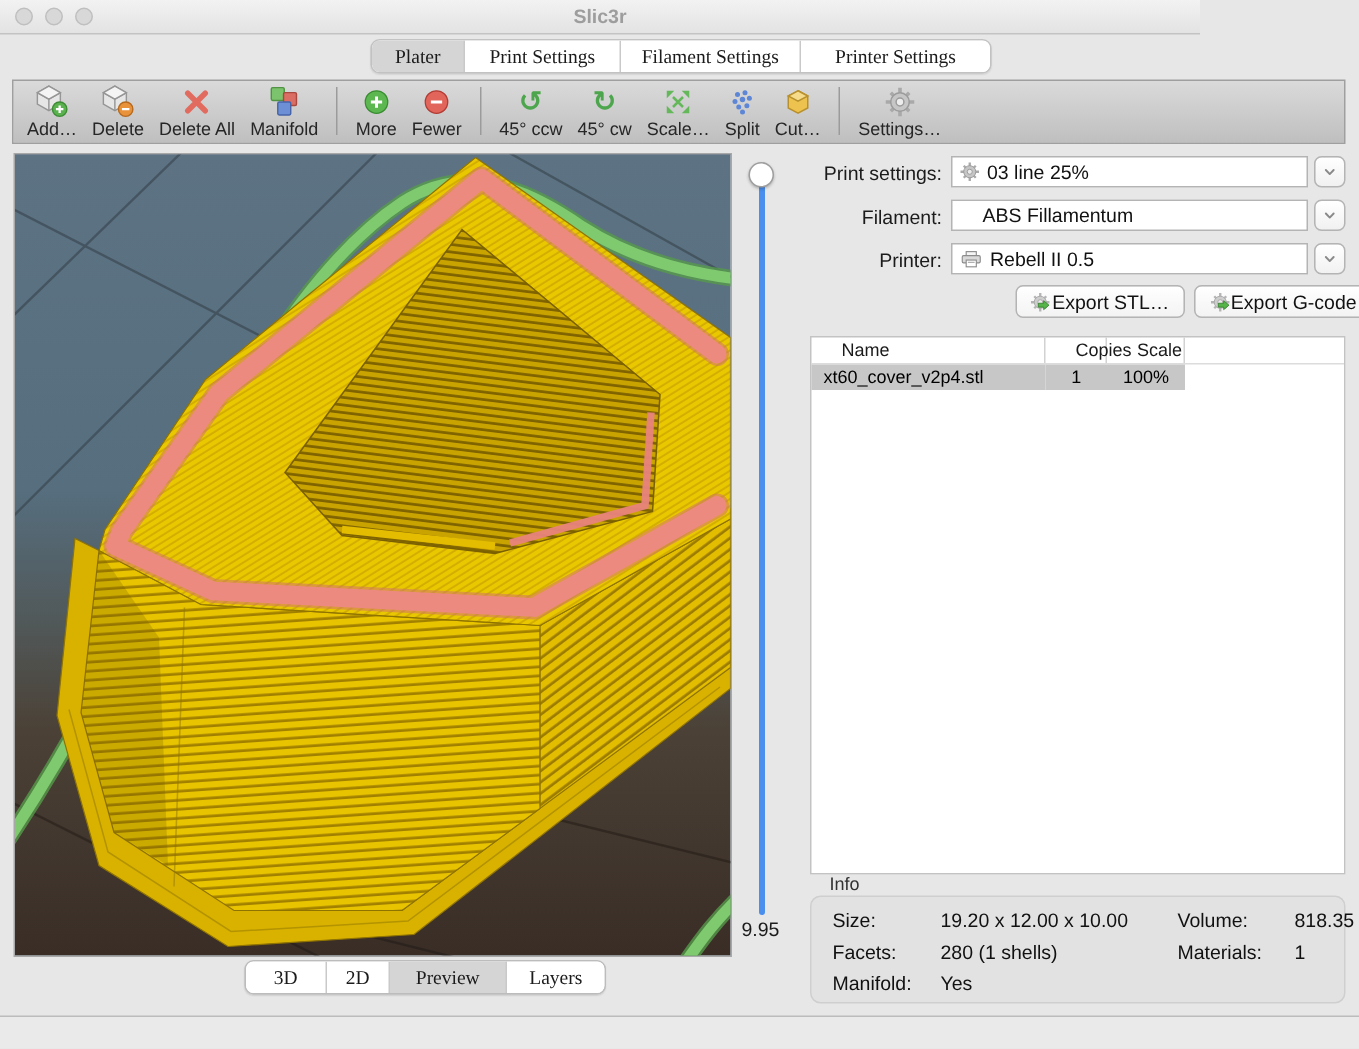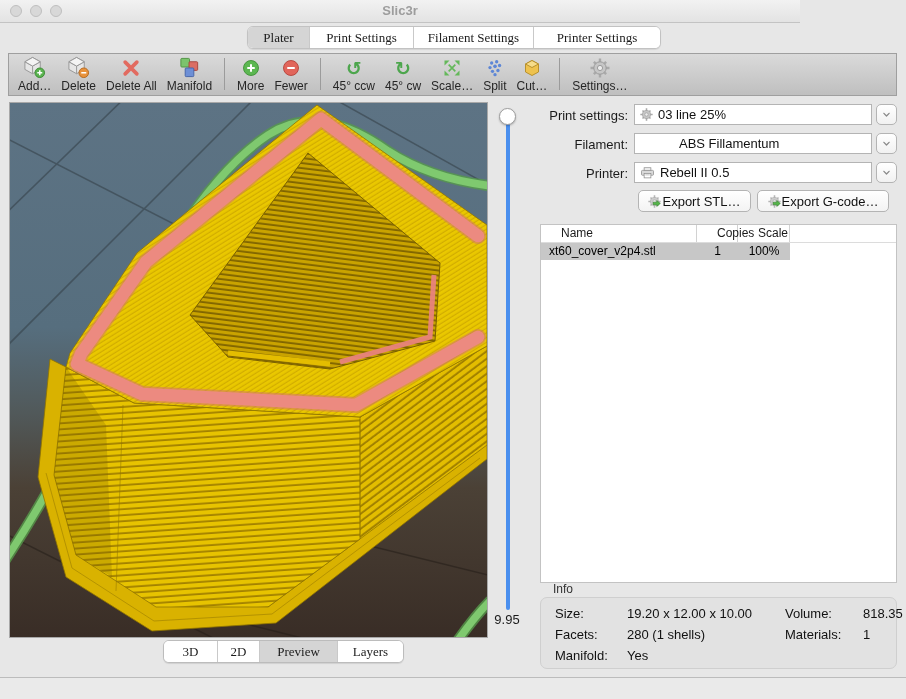--- a/index.html
+++ b/index.html
@@ -51,21 +51,21 @@
     border:1px solid #bcbcbc;border-radius:6px;overflow:hidden;background:#fff;
     box-shadow:0 1px 1px rgba(0,0,0,.1);}
   
   .rowlabel{width:88px;text-align:right;font-size:13px;color:#1b1b1b;line-height:21px;}
   .combo{box-sizing:border-box;height:21px;background:#fff;border:1px solid #b4b4b4;
     display:flex;align-items:center;font-size:13px;color:#111;padding-left:5px;gap:5px;}
   .ddbtn{box-sizing:border-box;width:21px;height:21px;background:linear-gradient(#fff,#f1f1f1);
     border:1px solid #b4b4b4;border-radius:5px;display:flex;align-items:center;justify-content:center;}
   .pushbtn{box-sizing:border-box;height:22px;background:linear-gradient(#fff,#f3f3f3);
     border:1px solid #b4b4b4;border-radius:5px;display:flex;align-items:center;justify-content:center;
-    gap:1px;font-size:13px;color:#111;}
+    gap:1px;font-size:13px;color:#111;margin-left:39px;}
   
   .objtable{left:540px;top:224px;width:357px;height:359px;box-sizing:border-box;
     background:#fff;border:1px solid #c3c3c3;}
   .thead{display:flex;height:17px;border-bottom:1px solid #dcdcdc;}
   .th{font-size:12px;color:#1a1a1a;line-height:17px;box-sizing:border-box;
     border-right:1px solid #d2d2d2;padding-left:20px;}
   .trow{display:flex;height:17px;}
   .td{font-size:12px;color:#000;line-height:17px;box-sizing:border-box;background:#c7c7c7;}
   
   .info-title{left:553px;top:582px;font-size:12px;color:#333;}
@@ -328,21 +328,21 @@
     </svg>
   <span>03 line 25%</span>
 </div>
 <div class="abs ddbtn" style="left:876px;top:104px">
   <svg class="icon13" viewBox="0 0 20 20">
       <use href="#chevdown" width="20" height="20"></use>
     </svg>
 </div>
 
 <div class="abs rowlabel" style="left:540px;top:134px">Filament:</div>
-<div class="abs combo" style="left:634px;top:133px;width:238px;padding-left:44px">
+<div class="abs combo" style="left:634px;top:133px;width:238px;padding-left:20px">
   <span>ABS Fillamentum</span>
 </div>
 <div class="abs ddbtn" style="left:876px;top:133px">
   <svg class="icon13" viewBox="0 0 20 20">
       <use href="#chevdown" width="20" height="20"></use>
     </svg>
 </div>
 
 <div class="abs rowlabel" style="left:540px;top:163px">Printer:</div>
 <div class="abs combo" style="left:634px;top:162px;width:238px">

